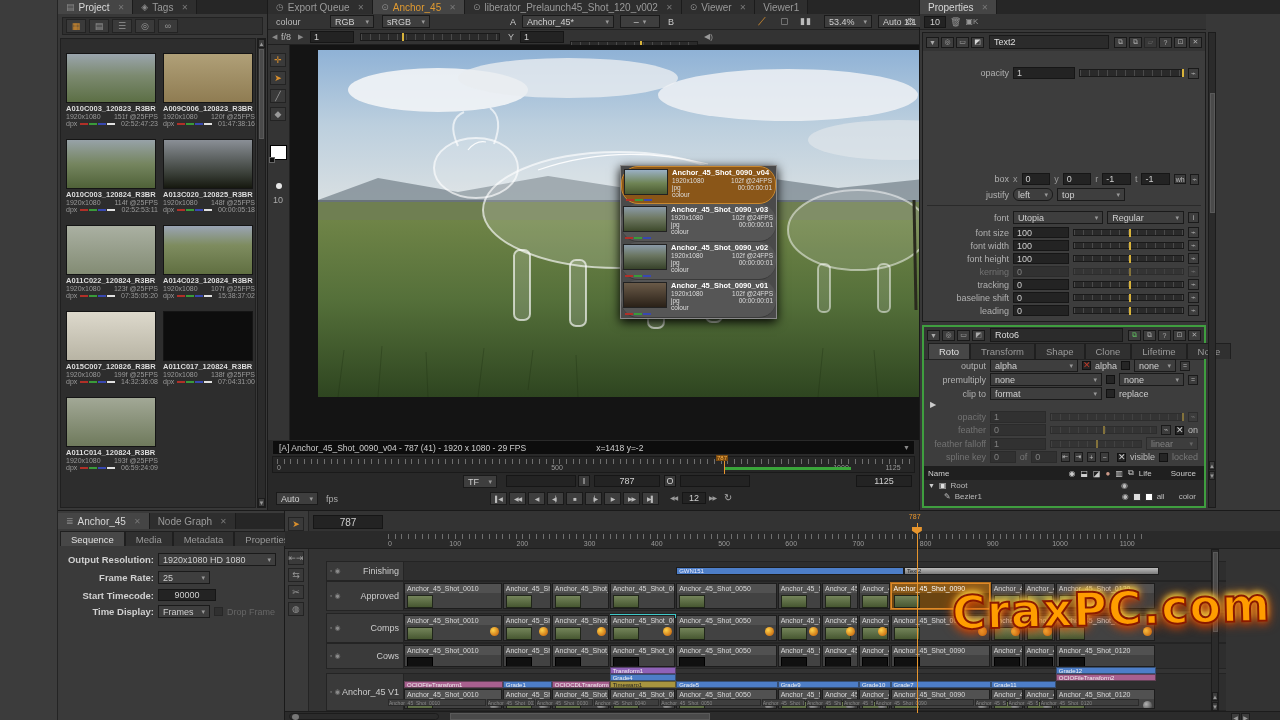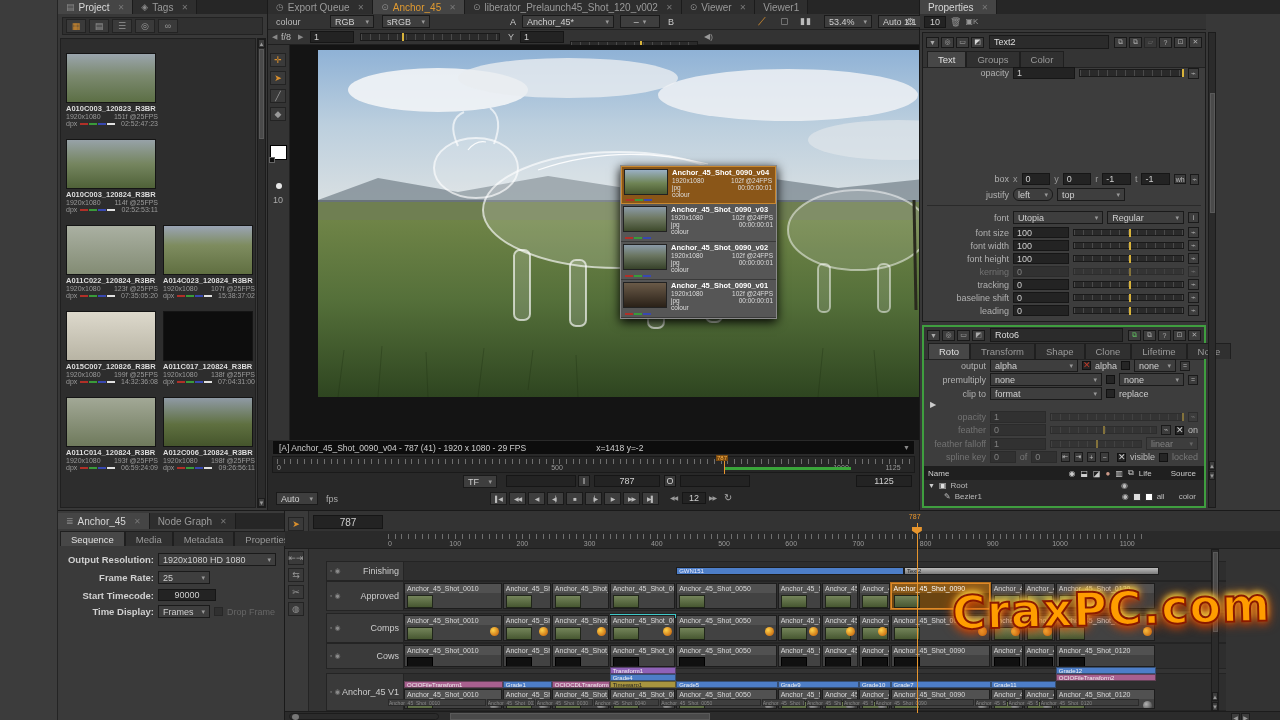--- a/index.html
+++ b/index.html
@@ -70,21 +70,21 @@
   .fx-olive{background:#a8953f;color:#222;}
   .cl-blue{background:#4d7ec8;}
   .cl-blue .fl{font-size:6px;color:#eef;padding:0 2px;white-space:nowrap;overflow:hidden;}
   .cl-light{background:linear-gradient(#bdbdbd,#7a7a7a);}
   .cl-light .fl{font-size:6px;color:#222;padding:0 2px;white-space:nowrap;overflow:hidden;}
   .rlabel{position:absolute;top:8px;transform:translateX(-50%);font-size:7px;color:#9a9a9a;}
   .ticks{position:absolute;height:5px;background-image:repeating-linear-gradient(90deg,#6f6f6f 0 1px,transparent 1px 6.72px);}
   #watermark{position:absolute;left:952px;top:582px;width:300px;font-size:46px;font-weight:bold;letter-spacing:1px;color:#ff9d00;-webkit-text-stroke:2px #8a1a00;text-shadow:0 -3px 6px #ffe84a,0 3px 8px #c23000,0 0 14px #ff6a00;transform:rotate(-1.5deg);z-index:60;font-family:"DejaVu Sans",sans-serif;}
   
   #popup{position:absolute;left:620px;top:165px;width:157px;background:#4a4a4a;border:1px solid #8a8a8a;box-shadow:0 3px 10px #000;z-index:50;}
-  .pitem{position:relative;height:38px;border-bottom:1px solid #3a3a3a;background:#565656;display:flex;}
+  .pitem{position:relative;height:38px;border-bottom:1px solid #3a3a3a;background:#565656;display:flex;border-radius:17px;}
   .pitem.sel{background:#8a5618;border:1px solid #c88830;}
   .pthumb{width:44px;height:26px;margin:2px;border:1px solid #222;flex:none;}
   .pt1{background:linear-gradient(#9ab0c5,#6f8455 55%,#49592f);}
   .pt2{background:linear-gradient(#8a9aa8,#707a64 45%,#3e4a2c);}
   .pt3{background:linear-gradient(#8a9aa8,#6a7560 45%,#37422a);}
   .pt4{background:linear-gradient(#6a5a48,#2a2118);}
   .pinfo{flex:1;padding:1px 3px 0 2px;overflow:hidden;}
   .pname{font-size:7.5px;color:#fff;font-weight:bold;white-space:nowrap;}
   .pline{display:flex;justify-content:space-between;font-size:6.5px;color:#ddd;line-height:7px;}
   .pbars{position:absolute;left:4px;bottom:2px;}
@@ -144,158 +144,178 @@
               <div class="bars">
                 <i style="background: rgb(176, 48, 40);"></i>
                 <i style="background: rgb(58, 154, 58);"></i>
                 <i style="background: rgb(56, 72, 176);"></i>
                 <i style="background: rgb(224, 224, 224);"></i>
               </div>
             </div>
             <div style="display: inline;">02:52:47:23</div>
           </div>
         </div>
-        <div class="cell" style="left: 5px; top: 100px;">
-          <div class="cthumb v-field2"></div>
-          <div class="cname">A010C003_120824_R3BR</div>
+        <div class="cell" style="left: 102px; top: 14px;">
+          <div class="cthumb v-hay"></div>
+          <div class="cname">A009C006_120823_R3BR</div>
           <div class="cmeta">
             <div style="display: inline;">1920x1080</div>
-            <div style="display: inline;">114f @25FPS</div>
+            <div style="display: inline;">120f @25FPS</div>
           </div>
           <div class="cmeta">
             <div style="display: flex; gap: 3px; align-items: center;">
               <div style="display: inline;">dpx</div>
               <div class="bars">
                 <i style="background: rgb(176, 48, 40);"></i>
                 <i style="background: rgb(58, 154, 58);"></i>
                 <i style="background: rgb(56, 72, 176);"></i>
                 <i style="background: rgb(224, 224, 224);"></i>
               </div>
             </div>
-            <div style="display: inline;">02:52:53:11</div>
-          </div>
-        </div>
-        <div class="cell" style="left: 5px; top: 186px;">
-          <div class="cthumb v-mist"></div>
-          <div class="cname">A011C022_120824_R3BR</div>
+            <div style="display: inline;">01:47:38:16</div>
+          </div>
+        </div>
+        <div class="cell" style="left: 5px; top: 100px;">
+          <div class="cthumb v-field2"></div>
+          <div class="cname">A010C003_120824_R3BR</div>
           <div class="cmeta">
             <div style="display: inline;">1920x1080</div>
-            <div style="display: inline;">123f @25FPS</div>
+            <div style="display: inline;">114f @25FPS</div>
           </div>
           <div class="cmeta">
             <div style="display: flex; gap: 3px; align-items: center;">
               <div style="display: inline;">dpx</div>
               <div class="bars">
                 <i style="background: rgb(176, 48, 40);"></i>
                 <i style="background: rgb(58, 154, 58);"></i>
                 <i style="background: rgb(56, 72, 176);"></i>
                 <i style="background: rgb(224, 224, 224);"></i>
               </div>
             </div>
-            <div style="display: inline;">07:35:05:20</div>
-          </div>
-        </div>
-        <div class="cell" style="left: 102px; top: 186px;">
-          <div class="cthumb v-bales"></div>
-          <div class="cname">A014C023_120824_R3BR</div>
+            <div style="display: inline;">02:52:53:11</div>
+          </div>
+        </div>
+        <div class="cell" style="left: 102px; top: 100px;">
+          <div class="cthumb v-tree"></div>
+          <div class="cname">A013C020_120825_R3BR</div>
           <div class="cmeta">
             <div style="display: inline;">1920x1080</div>
-            <div style="display: inline;">107f @25FPS</div>
+            <div style="display: inline;">148f @25FPS</div>
           </div>
           <div class="cmeta">
             <div style="display: flex; gap: 3px; align-items: center;">
               <div style="display: inline;">dpx</div>
               <div class="bars">
                 <i style="background: rgb(176, 48, 40);"></i>
                 <i style="background: rgb(58, 154, 58);"></i>
                 <i style="background: rgb(56, 72, 176);"></i>
                 <i style="background: rgb(224, 224, 224);"></i>
               </div>
             </div>
-            <div style="display: inline;">15:38:37:02</div>
-          </div>
-        </div>
-        <div class="cell" style="left: 5px; top: 272px;">
-          <div class="cthumb v-bright"></div>
-          <div class="cname">A015C007_120826_R3BR</div>
+            <div style="display: inline;">00:00:05:18</div>
+          </div>
+        </div>
+        <div class="cell" style="left: 5px; top: 186px;">
+          <div class="cthumb v-mist"></div>
+          <div class="cname">A011C022_120824_R3BR</div>
           <div class="cmeta">
             <div style="display: inline;">1920x1080</div>
-            <div style="display: inline;">199f @25FPS</div>
+            <div style="display: inline;">123f @25FPS</div>
           </div>
           <div class="cmeta">
             <div style="display: flex; gap: 3px; align-items: center;">
               <div style="display: inline;">dpx</div>
               <div class="bars">
                 <i style="background: rgb(176, 48, 40);"></i>
                 <i style="background: rgb(58, 154, 58);"></i>
                 <i style="background: rgb(56, 72, 176);"></i>
                 <i style="background: rgb(224, 224, 224);"></i>
               </div>
             </div>
-            <div style="display: inline;">14:32:36:08</div>
-          </div>
-        </div>
-        <div class="cell" style="left: 102px; top: 272px;">
-          <div class="cthumb v-black"></div>
-          <div class="cname">A011C017_120824_R3BR</div>
+            <div style="display: inline;">07:35:05:20</div>
+          </div>
+        </div>
+        <div class="cell" style="left: 102px; top: 186px;">
+          <div class="cthumb v-bales"></div>
+          <div class="cname">A014C023_120824_R3BR</div>
           <div class="cmeta">
             <div style="display: inline;">1920x1080</div>
-            <div style="display: inline;">138f @25FPS</div>
+            <div style="display: inline;">107f @25FPS</div>
           </div>
           <div class="cmeta">
             <div style="display: flex; gap: 3px; align-items: center;">
               <div style="display: inline;">dpx</div>
               <div class="bars">
                 <i style="background: rgb(176, 48, 40);"></i>
                 <i style="background: rgb(58, 154, 58);"></i>
                 <i style="background: rgb(56, 72, 176);"></i>
                 <i style="background: rgb(224, 224, 224);"></i>
               </div>
             </div>
-            <div style="display: inline;">07:04:31:00</div>
-          </div>
-        </div>
-        <div class="cell" style="left: 5px; top: 358px;">
-          <div class="cthumb v-mist2"></div>
-          <div class="cname">A011C014_120824_R3BR</div>
+            <div style="display: inline;">15:38:37:02</div>
+          </div>
+        </div>
+        <div class="cell" style="left: 5px; top: 272px;">
+          <div class="cthumb v-bright"></div>
+          <div class="cname">A015C007_120826_R3BR</div>
           <div class="cmeta">
             <div style="display: inline;">1920x1080</div>
-            <div style="display: inline;">193f @25FPS</div>
+            <div style="display: inline;">199f @25FPS</div>
           </div>
           <div class="cmeta">
             <div style="display: flex; gap: 3px; align-items: center;">
               <div style="display: inline;">dpx</div>
               <div class="bars">
                 <i style="background: rgb(176, 48, 40);"></i>
                 <i style="background: rgb(58, 154, 58);"></i>
                 <i style="background: rgb(56, 72, 176);"></i>
                 <i style="background: rgb(224, 224, 224);"></i>
               </div>
             </div>
-            <div style="display: inline;">06:59:24:09</div>
-          </div>
-        </div>
-        <div class="cell" style="left: 102px; top: 358px;">
-          <div class="cthumb v-hill"></div>
-          <div class="cname">A012C006_120824_R3BR</div>
+            <div style="display: inline;">14:32:36:08</div>
+          </div>
+        </div>
+        <div class="cell" style="left: 102px; top: 272px;">
+          <div class="cthumb v-black"></div>
+          <div class="cname">A011C017_120824_R3BR</div>
           <div class="cmeta">
             <div style="display: inline;">1920x1080</div>
-            <div style="display: inline;">198f @25FPS</div>
+            <div style="display: inline;">138f @25FPS</div>
           </div>
           <div class="cmeta">
             <div style="display: flex; gap: 3px; align-items: center;">
               <div style="display: inline;">dpx</div>
               <div class="bars">
                 <i style="background: rgb(176, 48, 40);"></i>
                 <i style="background: rgb(58, 154, 58);"></i>
                 <i style="background: rgb(56, 72, 176);"></i>
                 <i style="background: rgb(224, 224, 224);"></i>
               </div>
             </div>
-            <div style="display: inline;">09:26:56:11</div>
+            <div style="display: inline;">07:04:31:00</div>
+          </div>
+        </div>
+        <div class="cell" style="left: 5px; top: 358px;">
+          <div class="cthumb v-mist2"></div>
+          <div class="cname">A011C014_120824_R3BR</div>
+          <div class="cmeta">
+            <div style="display: inline;">1920x1080</div>
+            <div style="display: inline;">193f @25FPS</div>
+          </div>
+          <div class="cmeta">
+            <div style="display: flex; gap: 3px; align-items: center;">
+              <div style="display: inline;">dpx</div>
+              <div class="bars">
+                <i style="background: rgb(176, 48, 40);"></i>
+                <i style="background: rgb(58, 154, 58);"></i>
+                <i style="background: rgb(56, 72, 176);"></i>
+                <i style="background: rgb(224, 224, 224);"></i>
+              </div>
+            </div>
+            <div style="display: inline;">06:59:24:09</div>
           </div>
         </div>
       </div>
     <div class="abs sb" style="left:199px;top:38px;width:9px;height:470px;">
       <div class="sbarrow abs" style="left:0;top:0;width:7px;height:9px;">▲</div>
       <div class="sbthumb abs" style="left:1px;top:10px;width:5px;height:90px;"></div>
       <div class="sbarrow abs" style="left:0;bottom:0;width:7px;height:9px;">▼</div>
     </div>
   </div>
 
@@ -613,25 +633,20 @@
         <span class="hdr-icon">▭</span>
         <span class="hdr-icon" style="color:#d8d8d8;">◩</span>
         <span class="ntitle">Text2</span>
         <span class="hdr-icon">⧉</span>
         <span class="hdr-icon">⧉</span>
         <span class="hdr-icon dis">▱</span>
         <span class="hdr-icon">?</span>
         <span class="hdr-icon">⊡</span>
         <span class="hdr-icon">✕</span>
       </div>
-      <div class="ntabs" id="text2-tabs">
-          <div class="itab active">Text</div>
-          <div class="itab">Groups</div>
-          <div class="itab">Color</div>
-        </div>
       <div class="prow" style="left:0;top:34px;right:6px;">
         <span class="plabel" style="width:86px;">opacity</span>
         <div class="inp" style="width:62px;">
             <span>1</span>
           </div>
         <div class="sbar" style="flex:1;">
             <span class="stick" style="left:99%;"></span>
           </div>
         <div class="curveb">⌁</div>
       </div>

